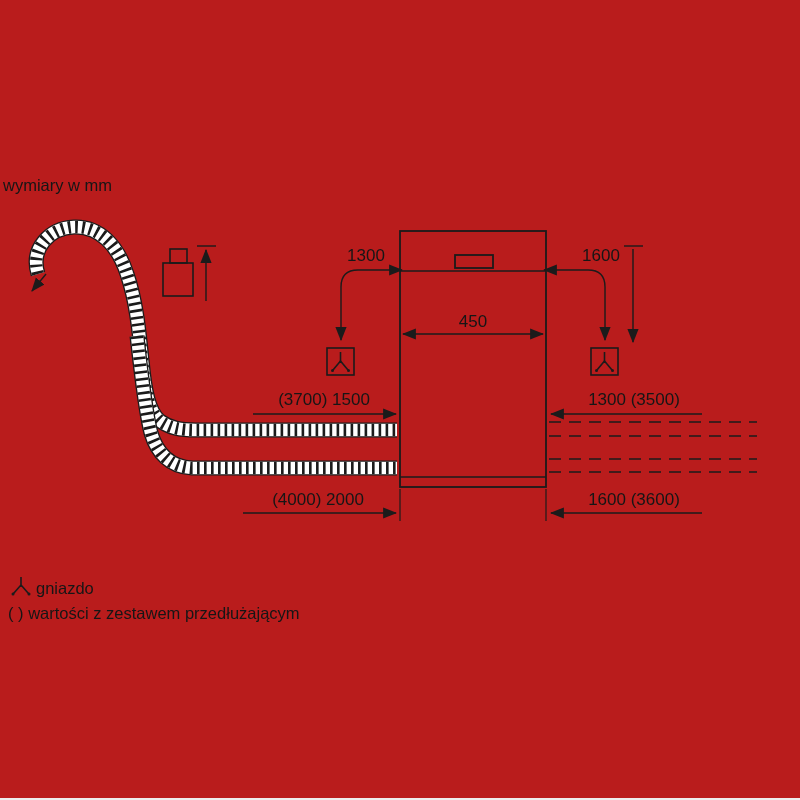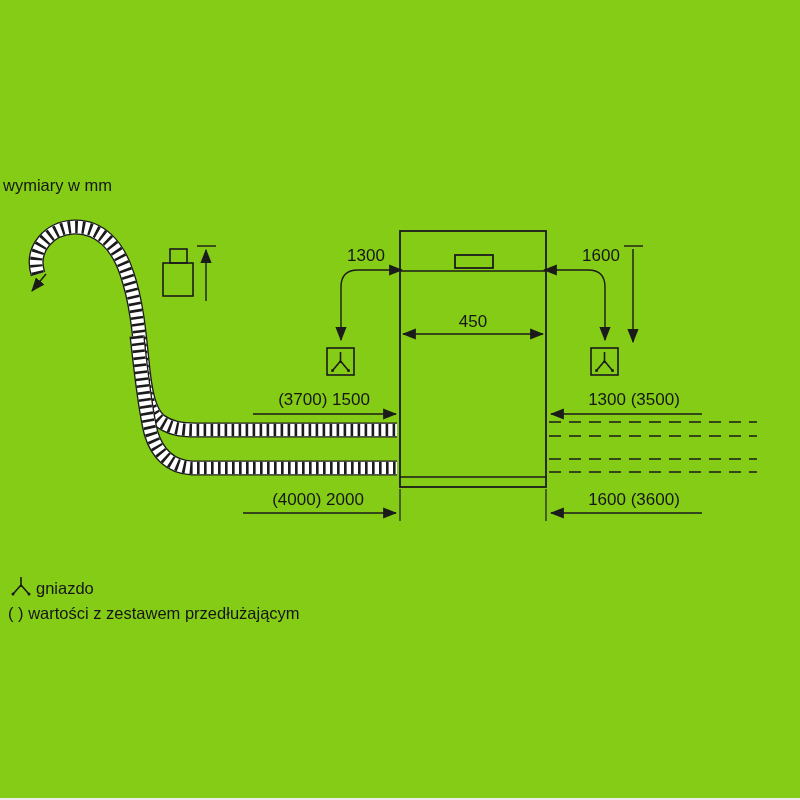--- a/index.html
+++ b/index.html
@@ -1,17 +1,17 @@
 <!DOCTYPE html>
 <html><head>
 <meta charset="utf-8">
 <style>
   html,body{margin:0;padding:0;background:#fff;}
   .canvas{
-    position:relative;width:800px;height:800px;background:#84cc16;
+    position:relative;width:800px;height:800px;background:#b91c1c;
     font-family:"Liberation Sans", sans-serif;overflow:hidden;
     border-bottom:2px solid #ededed;box-sizing:border-box;
   }
   svg{position:absolute;left:0;top:0;}
   text{fill:#161616;font-family:"Liberation Sans", sans-serif;font-size:17px;}
   .title-text{font-size:16.5px;}
   .legend-text{font-size:16.5px;}
   .ln{stroke:#1b1b1b;fill:none;stroke-width:1.4;}
   .thin{stroke:#1b1b1b;fill:none;stroke-width:1.2;}
   .thk{stroke:#1b1b1b;fill:none;stroke-width:1.8;}

